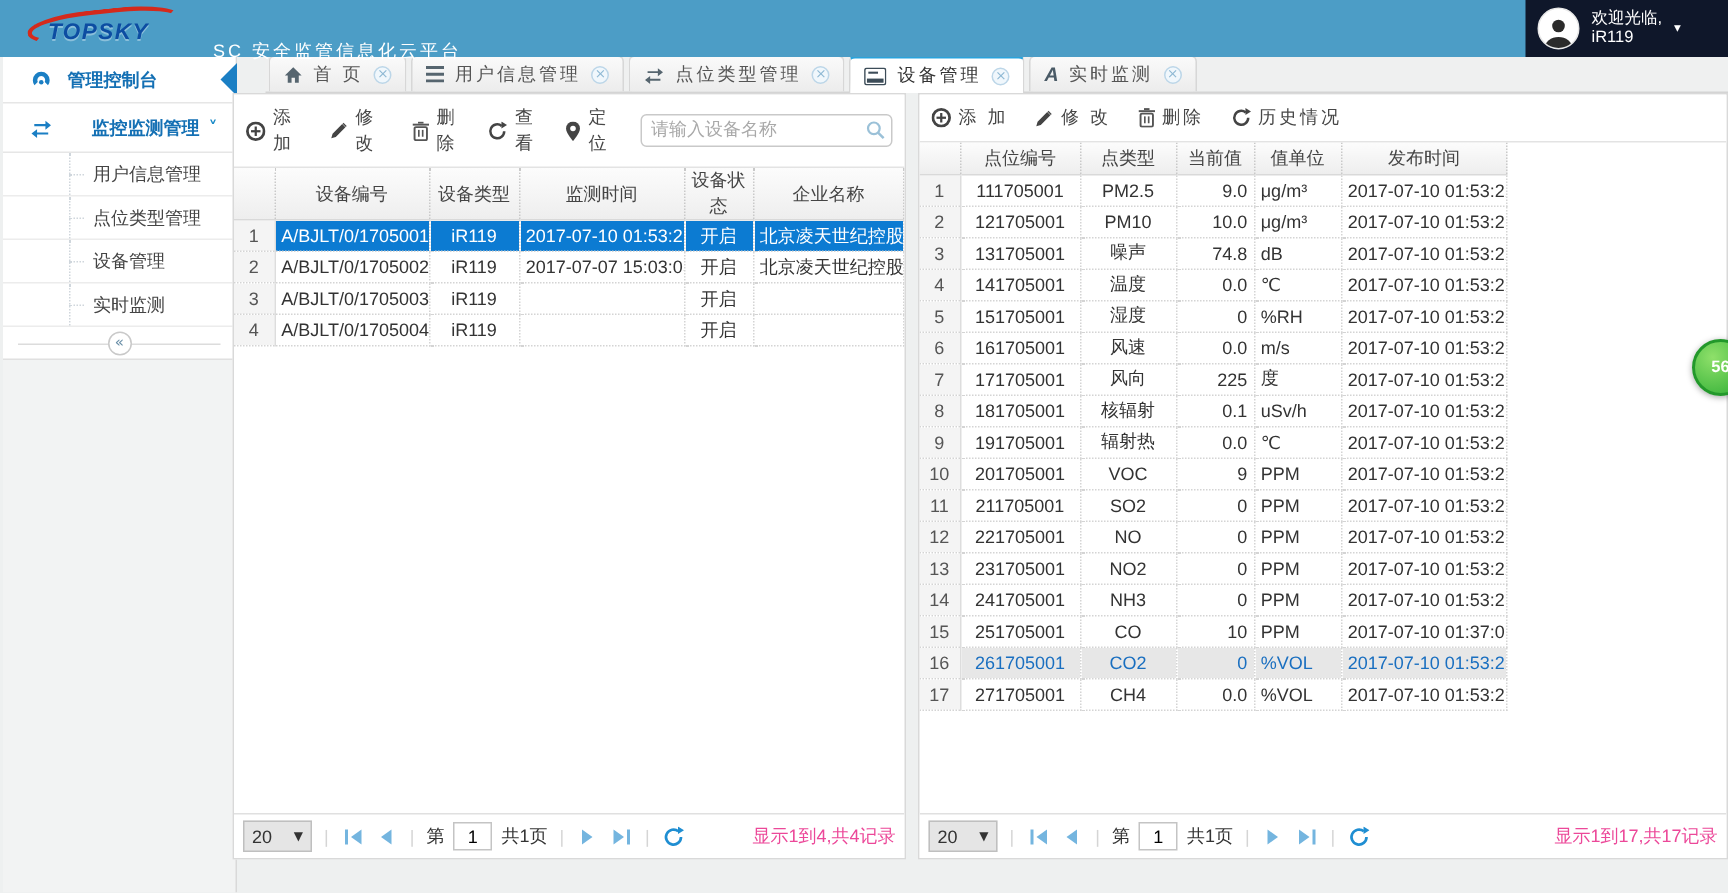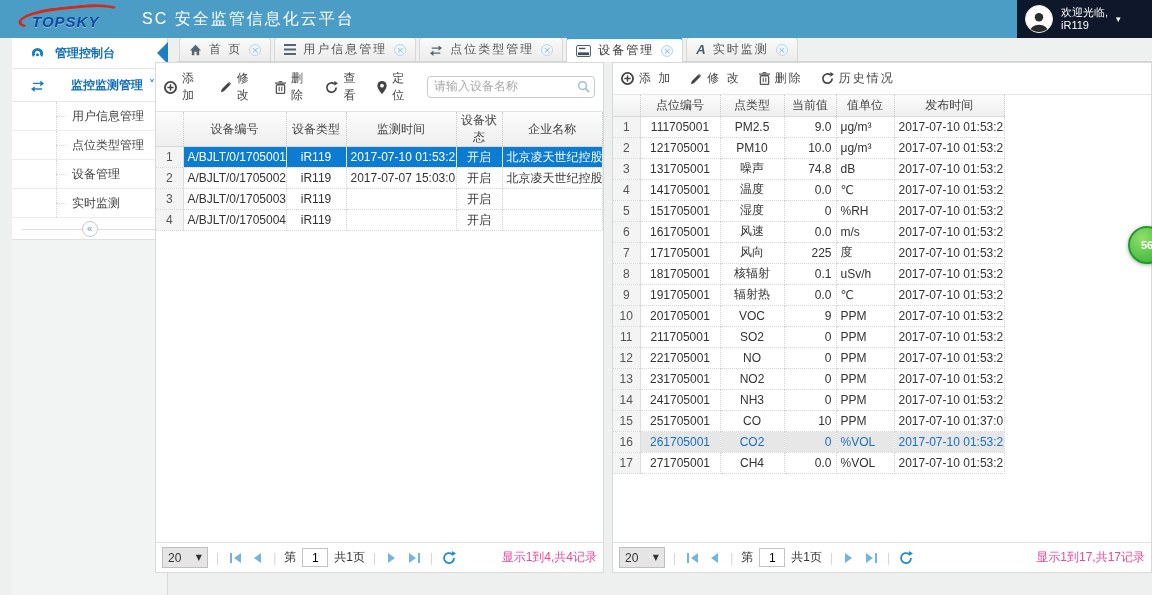--- a/index.html
+++ b/index.html
@@ -5,28 +5,28 @@
   * { margin:0; padding:0; box-sizing:border-box; }
   html,body { width:1152px; height:595px; overflow:hidden; }
   body { font-family:"Liberation Sans","DejaVu Sans",sans-serif; font-size:12px; color:#333; background:#eef0f0; position:relative; }
   .glyph { font-family:"DejaVu Sans",sans-serif; }
 
   
   .header { position:absolute; top:0; left:0; width:1152px; height:38px; background:#4c9dc6; z-index:5; }
   .logo { position:absolute; left:18px; top:4px; width:118px; height:30px; }
   .logo-text { position:absolute; left:14px; top:9px; font-style:italic; font-weight:bold; font-size:15px; letter-spacing:1px; color:#0c4da2; text-shadow:0 1px 0 rgba(255,255,255,.35); }
   .logo-swoosh { position:absolute; left:0; top:2px; width:104px; height:22px; border:3px solid transparent; border-top:3px solid #d42a1c; border-left:3px solid #d42a1c; border-radius:50% / 60%; transform:rotate(-6deg); }
-  .app-title { position:absolute; left:142px; top:9px; color:#fff; font-size:16px; letter-spacing:2px; }
+  .app-title { position:absolute; left:142px; top:26px; color:#fff; font-size:12px; letter-spacing:2px; }
   .user-box { position:absolute; right:0; top:0; height:38px; width:135px; background:#0f172a; display:flex; align-items:center; gap:8px; padding:0 8px; cursor:pointer; }
   .avatar { width:28px; height:28px; border-radius:50%; background:#fff; display:flex; align-items:flex-end; justify-content:center; overflow:hidden; border:1px solid #e8e8e8; }
   .welcome { color:#fff; font-size:11px; line-height:13px; }
   .user-caret { color:#fff; font-size:9px; }
 
   
-  .sidebar { position:absolute; top:38px; left:12px; width:156px; bottom:0; background:#f2f3f3; border-right:1px solid #d9d9d9; }
+  .sidebar { position:absolute; top:38px; left:2px; width:156px; bottom:0; background:#f2f3f3; border-right:1px solid #d9d9d9; }
   .side-menu { background:#fff; }
   .side-top { position:relative; display:flex; align-items:center; gap:10px; padding:0 0 0 18px; height:31px; border-bottom:1px solid #e6e6e6; color:#1470b4; font-weight:bold; cursor:pointer; }
   .side-top .svgi { flex:0 0 auto; }
   .side-top-arrow { position:absolute; right:-1px; top:4px; width:0; height:0; border:11px solid transparent; border-right:11px solid #1b7fc4; border-left:none; }
   .side-group { display:flex; align-items:center; gap:26px; padding:0 0 0 18px; height:33px; border-bottom:1px solid #e6e6e6; color:#1470b4; font-weight:bold; cursor:pointer; position:relative; }
   .side-chevron { position:absolute; right:12px; color:#1b8bc8; }
   .side-item { position:relative; display:flex; align-items:center; height:29px; padding-left:60px; border-bottom:1px solid #ececec; color:#444; cursor:pointer; }
   .side-item::before { content:""; position:absolute; left:44px; top:0; bottom:0; border-left:1px dotted #cfd6dc; }
   .side-item::after { content:""; position:absolute; left:44px; top:14px; width:10px; border-top:1px dotted #cfd6dc; }
   .side-collapse { height:22px; position:relative; border-bottom:1px solid #e0e0e0; background:#fff; cursor:pointer; }

